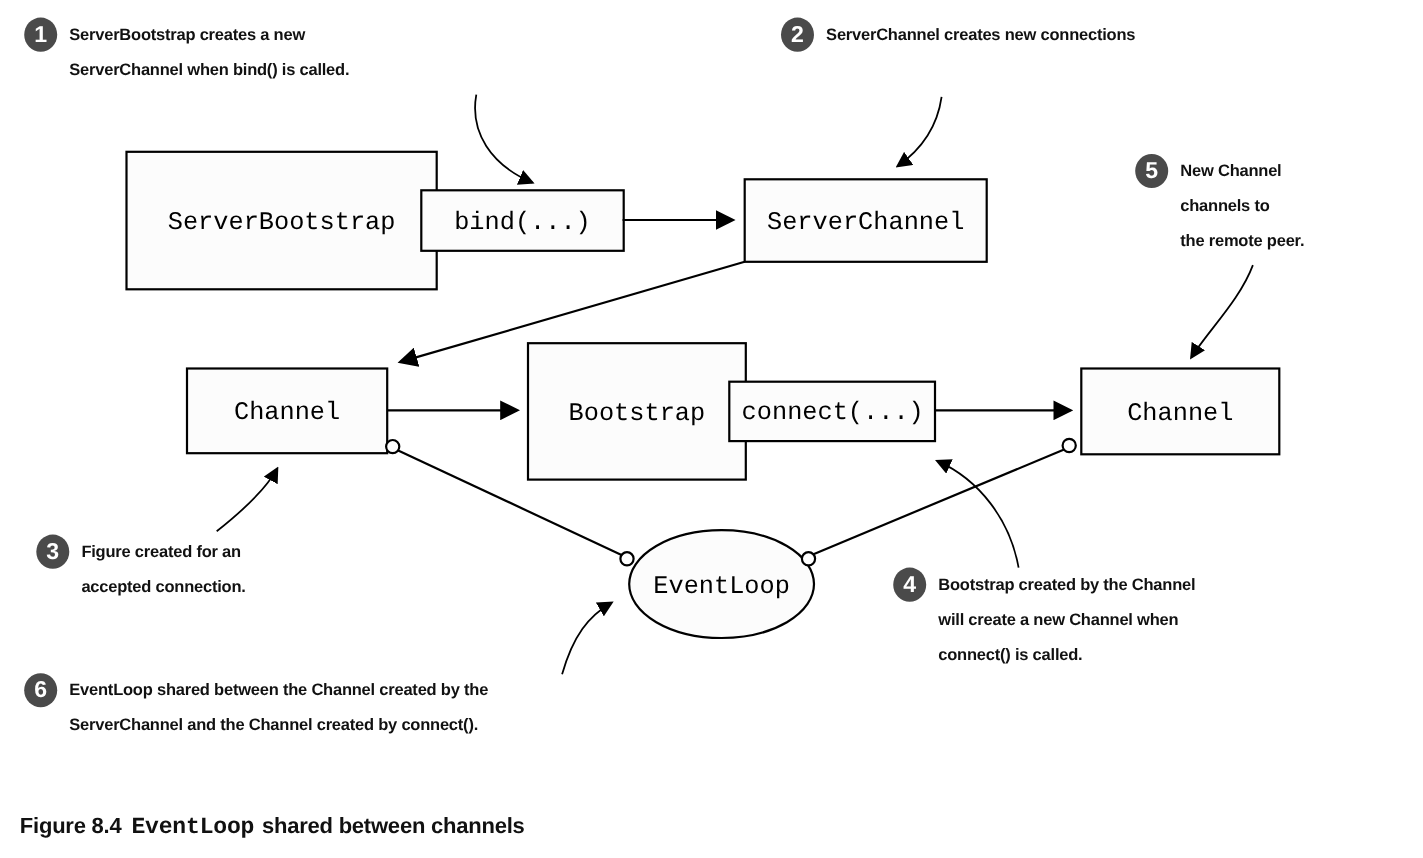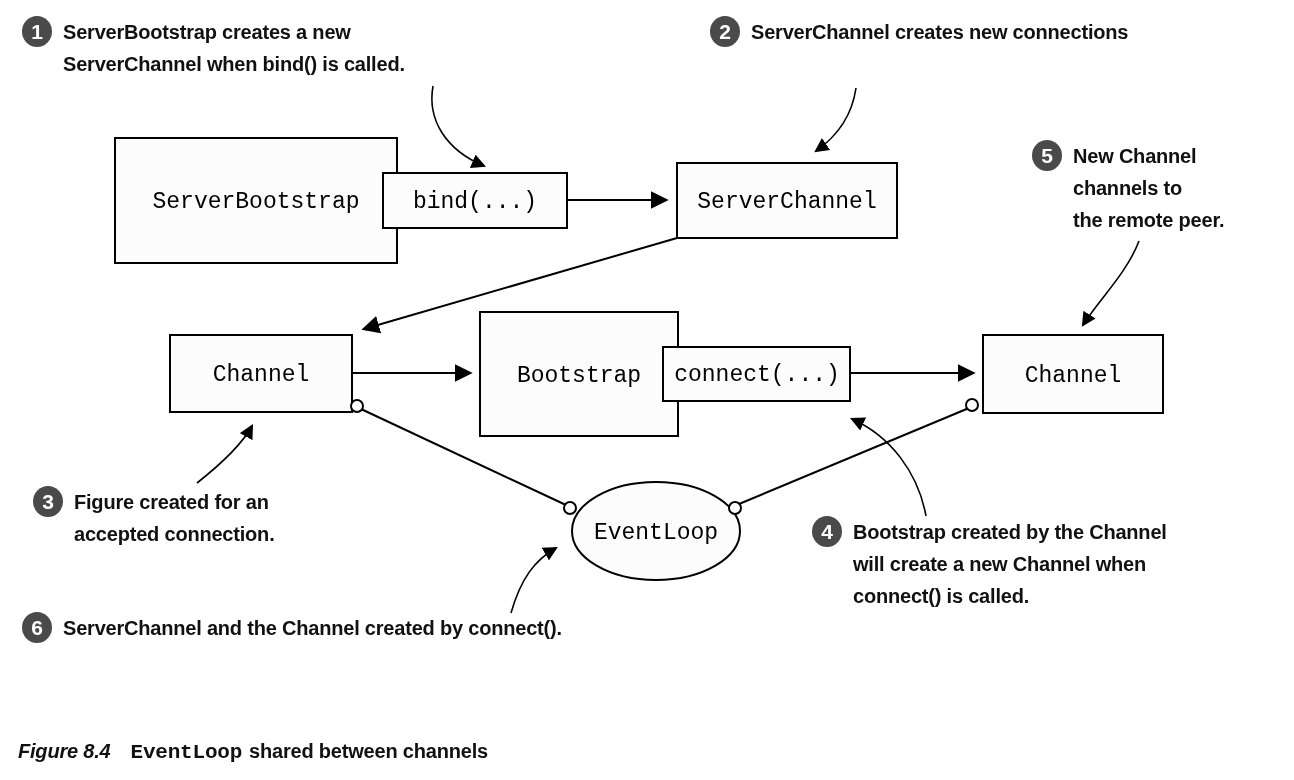--- a/index.html
+++ b/index.html
@@ -20,29 +20,29 @@
     font-family:"Liberation Mono","DejaVu Sans Mono",monospace;
     font-size:23px;fill:#000;text-anchor:middle;
   }
   .callout{position:absolute;display:flex;align-items:flex-start;}
   .badge{
     flex:0 0 auto;width:30px;height:31px;border-radius:50%;
     background:#4a4a4a;color:#fff;
     font-weight:bold;font-size:21px;line-height:31px;text-align:center;
   }
   .callout-text{
-    margin-left:11px;font-weight:bold;font-size:20px;line-height:32px;
+    margin-left:11px;font-weight:bold;font-size:15px;line-height:32px;
     white-space:nowrap;letter-spacing:-0.2px;
   }
   .caption{
     position:absolute;left:18px;top:740px;
     font-size:20px;font-weight:bold;display:flex;align-items:baseline;
     letter-spacing:-0.2px;
   }
-  .caption .fig{margin-right:20px;font-style:italic;}
+  .caption .fig{margin-right:9px;}
   .caption .code{font-family:"Liberation Mono","DejaVu Sans Mono",monospace;margin-right:7px;font-size:21px;}
 </style>
 </head>
 <body>
 
 <div class="page">
 
   <svg class="canvas" width="1294" height="780" viewBox="0 0 1294 780">
     <defs>
       <marker id="ah" viewBox="0 0 10 10" refX="8.5" refY="5" markerWidth="9" markerHeight="9" orient="auto-start-reverse">
@@ -125,20 +125,21 @@
     <div class="callout-text">
       <div>New Channel</div>
       <div>channels to</div>
       <div>the remote peer.</div>
     </div>
   </div>
 
   <div class="callout" style="left:22px;top:612px;">
     <span class="badge">6</span>
     <div class="callout-text">
+      <div>EventLoop shared between the Channel created by the</div>
       <div>ServerChannel and the Channel created by connect().</div>
     </div>
   </div>
 
   <div class="caption">
     <span class="fig">Figure 8.4</span>
     <span class="code">EventLoop</span>
     <span class="rest">shared between channels</span>
   </div>
 

